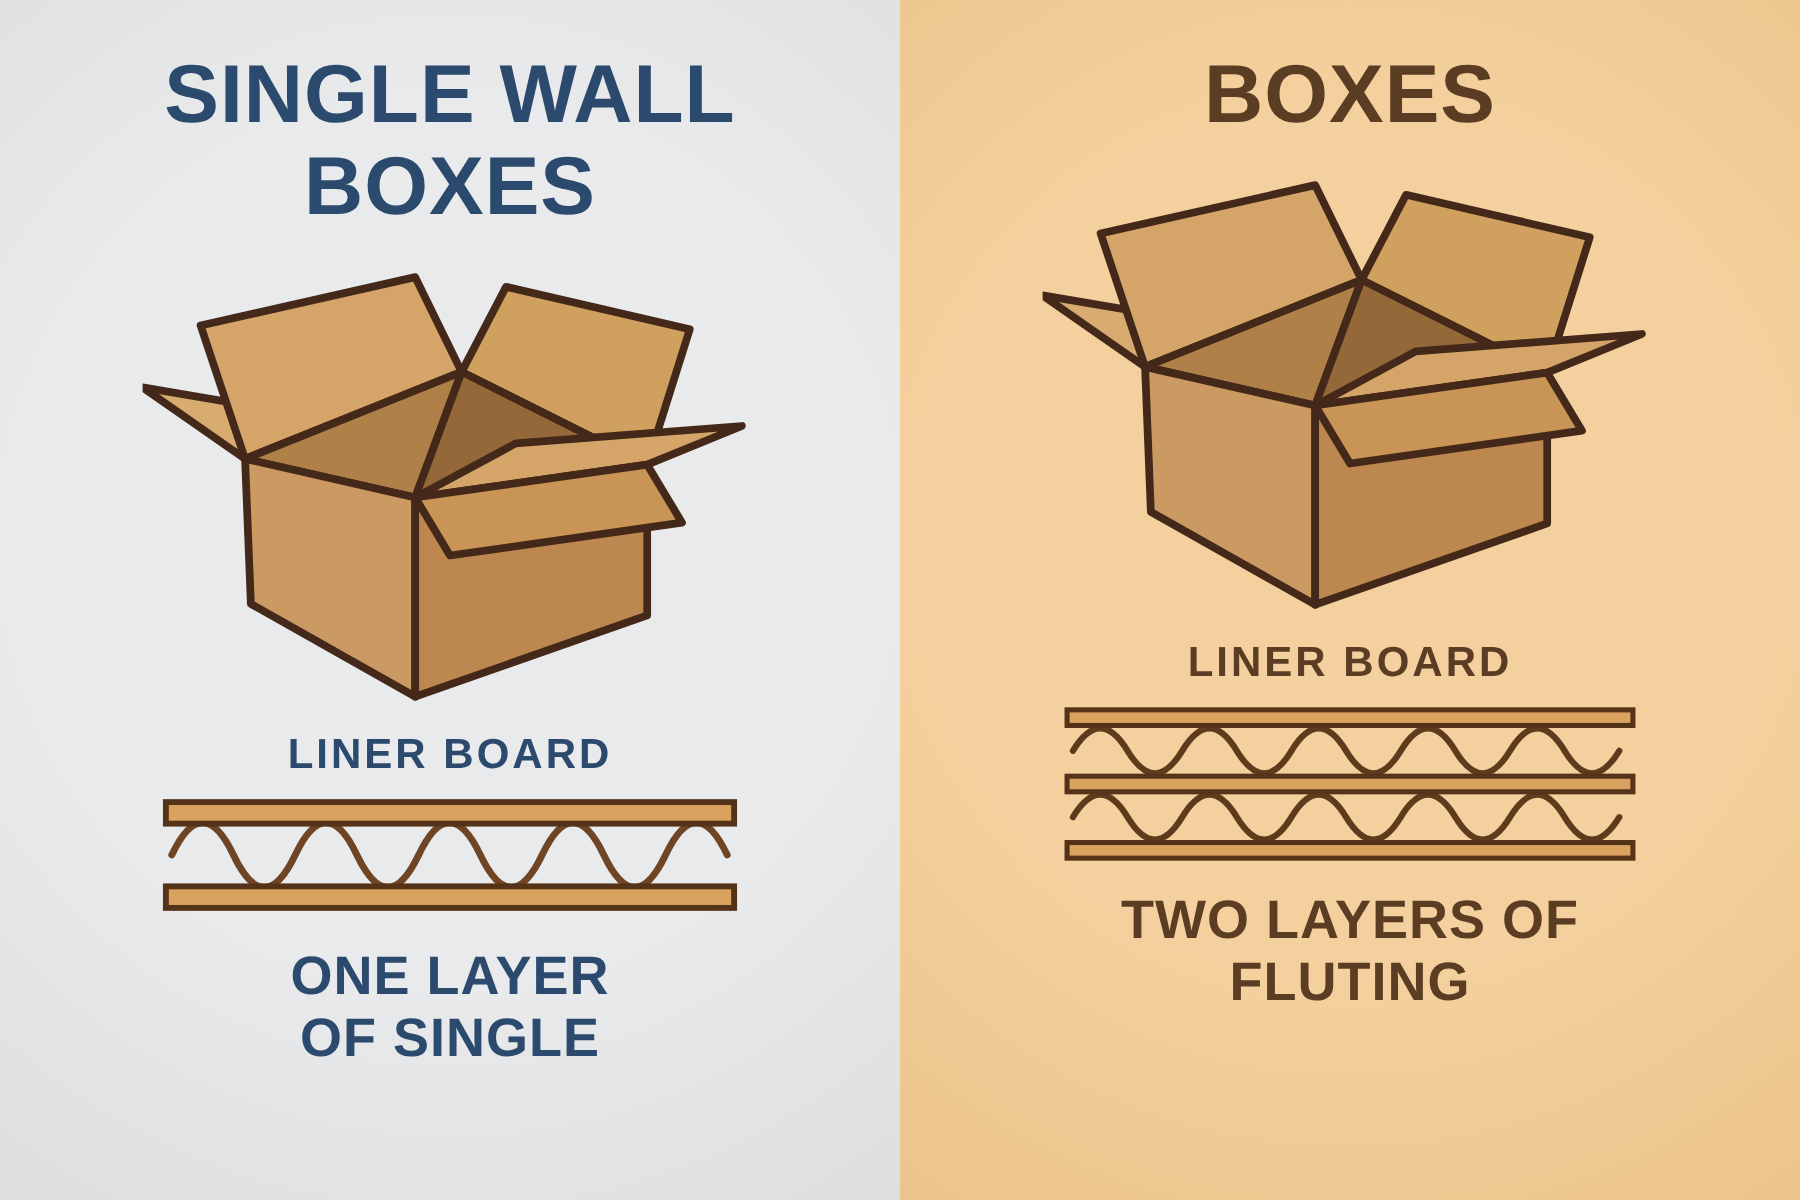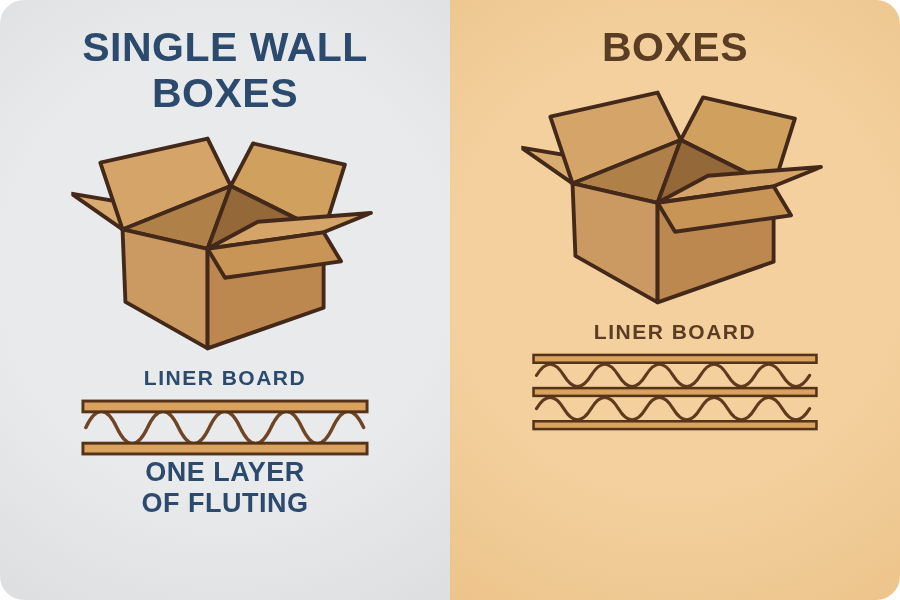--- a/index.html
+++ b/index.html
@@ -1,19 +1,18 @@
 <!DOCTYPE html>
 <html><head>
 <meta charset="utf-8">
 <style>
   html,body{margin:0;padding:0;}
   .stage{
     width:900px;height:600px;display:flex;overflow:hidden;
     font-family:"Liberation Sans", sans-serif;
-    border-radius:24px;
   }
   .panel{
     width:450px;height:600px;box-sizing:border-box;
     display:flex;flex-direction:column;align-items:center;
     padding-top:24px;
   }
   .panel.single{
     background:radial-gradient(circle at 50% 45%, #e8eaeb 55%, #dcdee0 100%);
     color:#2c4a6e;
   }
@@ -26,21 +25,21 @@
     text-align:center;
   }
   .title span{display:block;}
   .box-svg{margin-top:10px;}
   .liner-label{
     font-size:21px;font-weight:bold;letter-spacing:1.5px;margin-top:8px;
   }
   .diagram-svg{margin-top:8px;}
   .caption{
     font-size:27px;font-weight:bold;line-height:31px;letter-spacing:.5px;
-    text-align:center;
+    text-align:center;margin-top:16px;
   }
   .caption span{display:block;}
   .panel.double .caption{margin-top:13px;}
 </style>
 </head>
 <body>
 
 <svg width="0" height="0" style="position:absolute" aria-hidden="true">
   <defs>
     <symbol id="open-box" viewBox="0 0 318 240">
@@ -92,30 +91,34 @@
     </div>
     <svg class="box-svg" width="308" height="232" viewBox="0 0 318 240">
       <use href="#open-box"></use>
     </svg>
     <div class="liner-label">LINER BOARD</div>
     <svg class="diagram-svg" width="290" height="59" viewBox="0 0 296 60">
       <use href="#board-single"></use>
     </svg>
     <div class="caption">
       <span>ONE LAYER</span>
-      <span>OF FLUTING</span>
+      <span>OF SINGLE</span>
     </div>
   </section>
 
   <section class="panel double">
     <div class="title">
       <span>BOXES</span>
     </div>
     <svg class="box-svg" width="308" height="232" viewBox="0 0 318 240">
       <use href="#open-box"></use>
     </svg>
     <div class="liner-label">LINER BOARD</div>
     <svg class="diagram-svg" width="290" height="80" viewBox="0 0 296 82">
       <use href="#board-double"></use>
     </svg>
+    <div class="caption">
+      <span>TWO LAYERS OF</span>
+      <span>FLUTING</span>
+    </div>
   </section>
 
 </div>
 
 </body></html>

